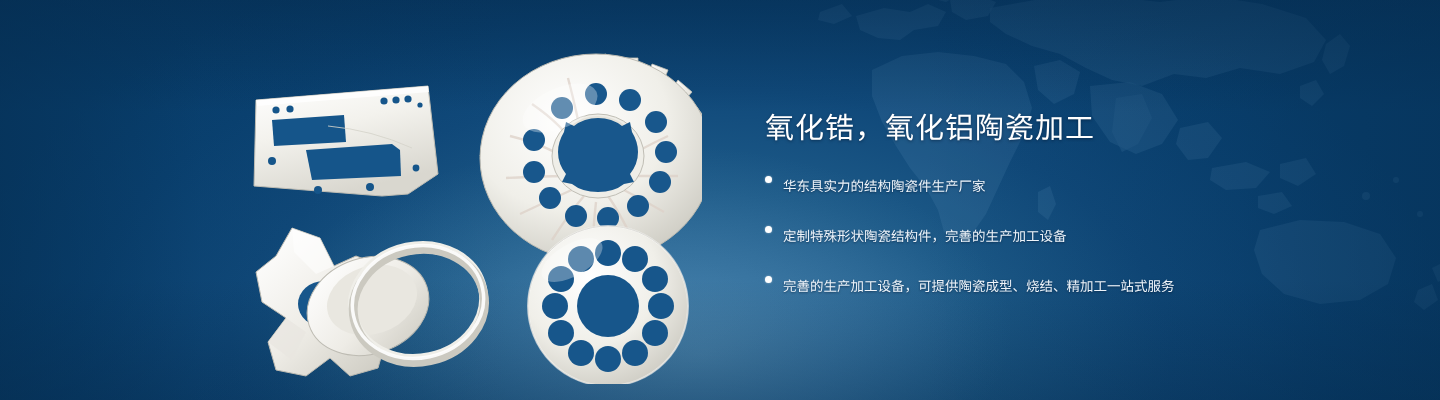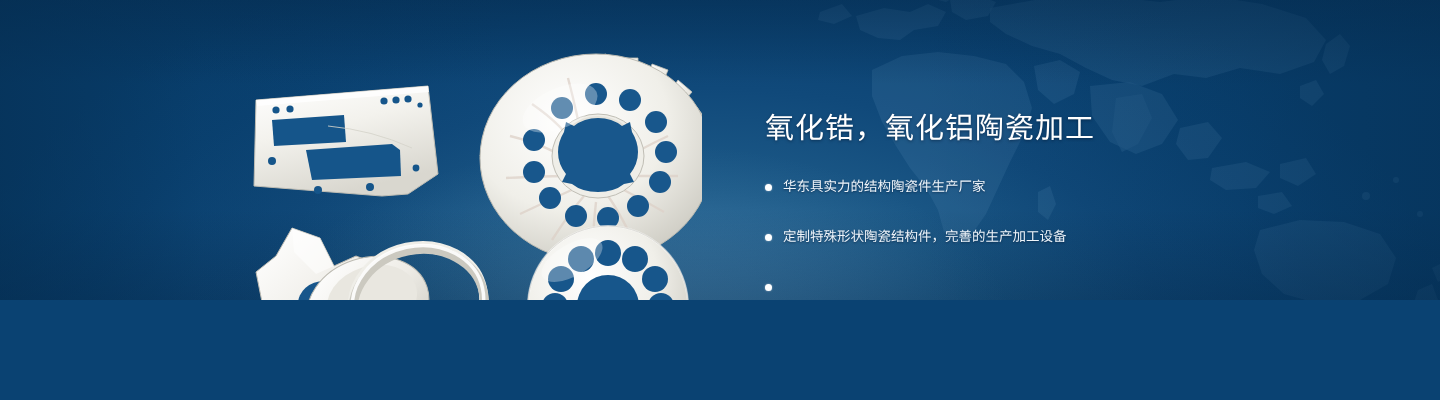--- a/index.html
+++ b/index.html
@@ -3,21 +3,21 @@
 <meta charset="utf-8">
 <title>Ceramic Banner</title>
 <style>
   html,body{margin:0;padding:0;}
   body{
     width:1440px;height:400px;overflow:hidden;
     font-family:"Liberation Sans","DejaVu Sans",sans-serif;
     background:#0a4272;
   }
   .banner{
-    position:relative;width:1440px;height:300px;overflow:hidden;
+    position:relative;width:1440px;height:400px;overflow:hidden;
     background:#4c1d95;
   }
   
   .bg-base{
     position:absolute;inset:0;
     background:
       radial-gradient(ellipse 760px 430px at 700px 355px, #3f7aa4 0%, #2e6b99 18%, #1d5a88 38%, #10497a 62%, #0a4272 82%, #083e6c 100%);
   }
   .bg-sheen{
     position:absolute;inset:0;
@@ -46,21 +46,21 @@
     color:#ffffff;
     font-size:29px;
     line-height:40px;
     letter-spacing:1px;
     font-weight:400;
     white-space:nowrap;
     text-shadow:0 1px 3px rgba(0,20,45,.55);
   }
   .bullets{list-style:none;margin:0;padding:0;margin-top:24px;}
   .bullets li{
-    display:flex;align-items:center;
+    display:flex;
     height:22px;margin-bottom:1px;
     white-space:nowrap;
     margin-top:28px;
   }
   .dot{
     width:7px;height:7px;border-radius:50%;
     background:#ffffff;flex:0 0 auto;margin-right:11px;
     box-shadow:0 0 2px rgba(255,255,255,.55);
   }
   .btext{
@@ -272,17 +272,18 @@
       <li>
         <span class="dot"></span>
         <span class="btext">华东具实力的结构陶瓷件生产厂家</span>
       </li>
       <li>
         <span class="dot"></span>
         <span class="btext">定制特殊形状陶瓷结构件，完善的生产加工设备</span>
       </li>
       <li>
         <span class="dot"></span>
+        <span class="btext">完善的生产加工设备，可提供陶瓷成型、烧结、精加工一站式服务</span>
       </li>
     </ul>
   </div>
 
 </div>
 
 </body></html>

